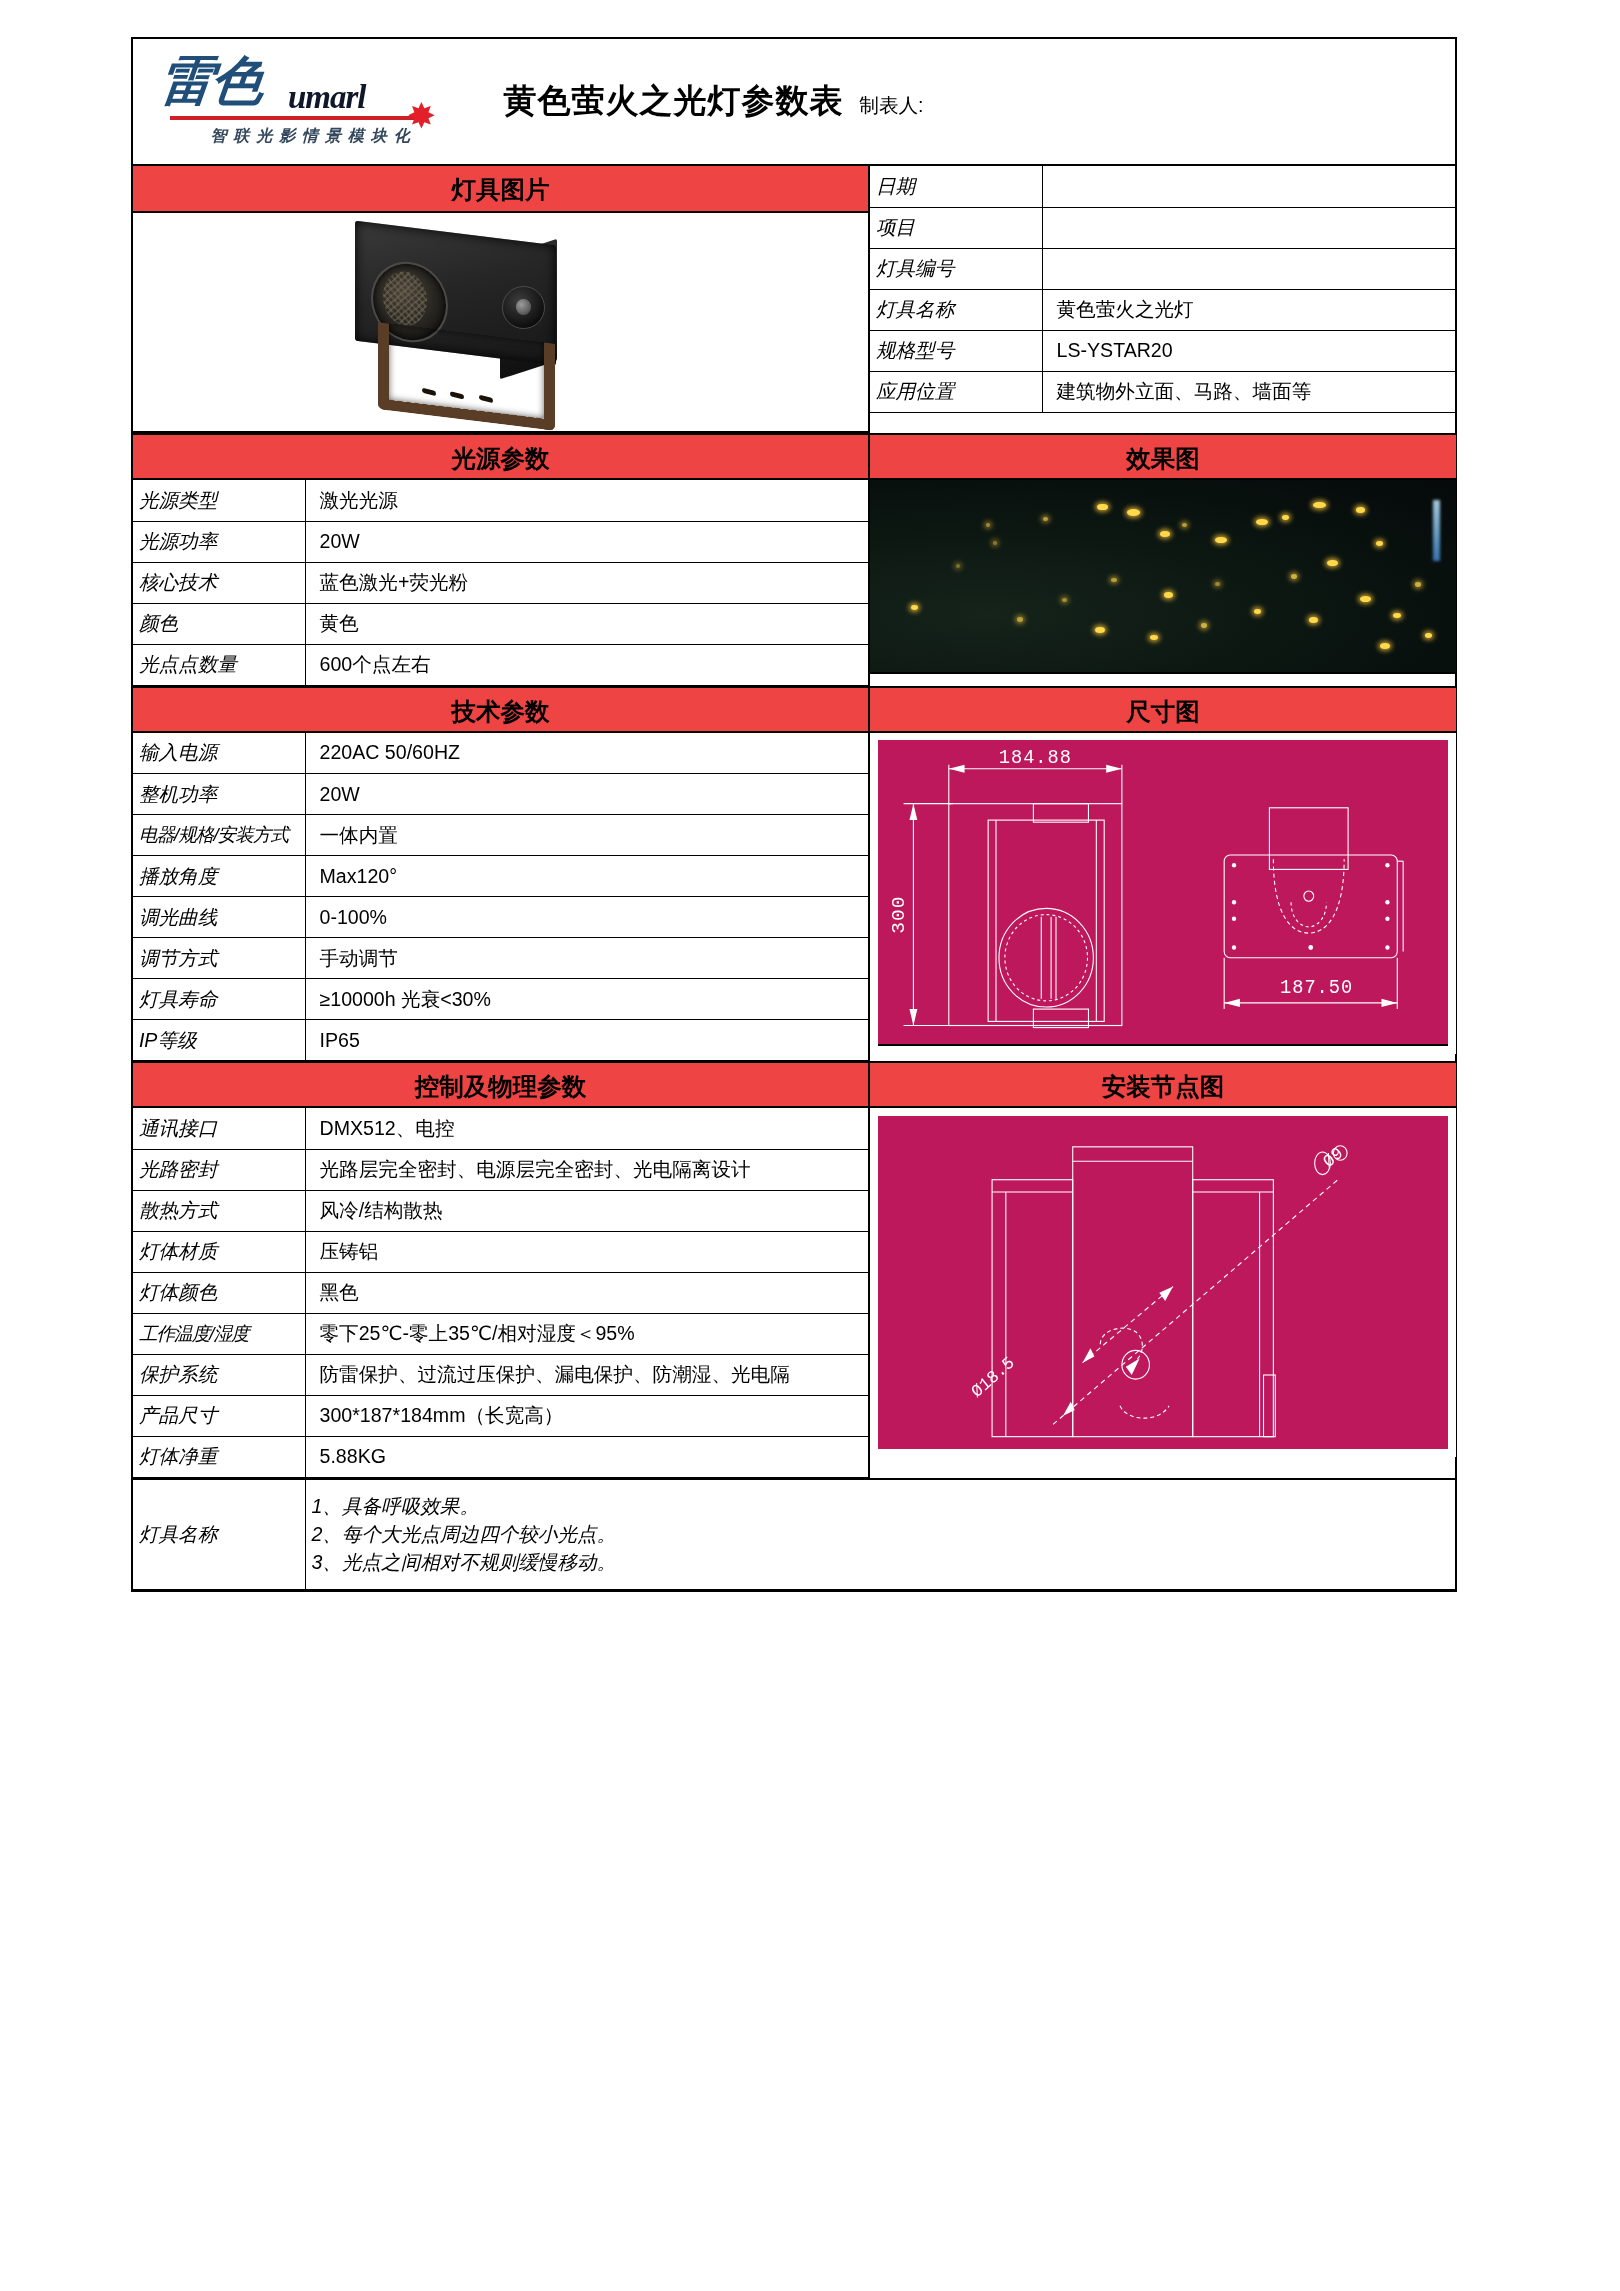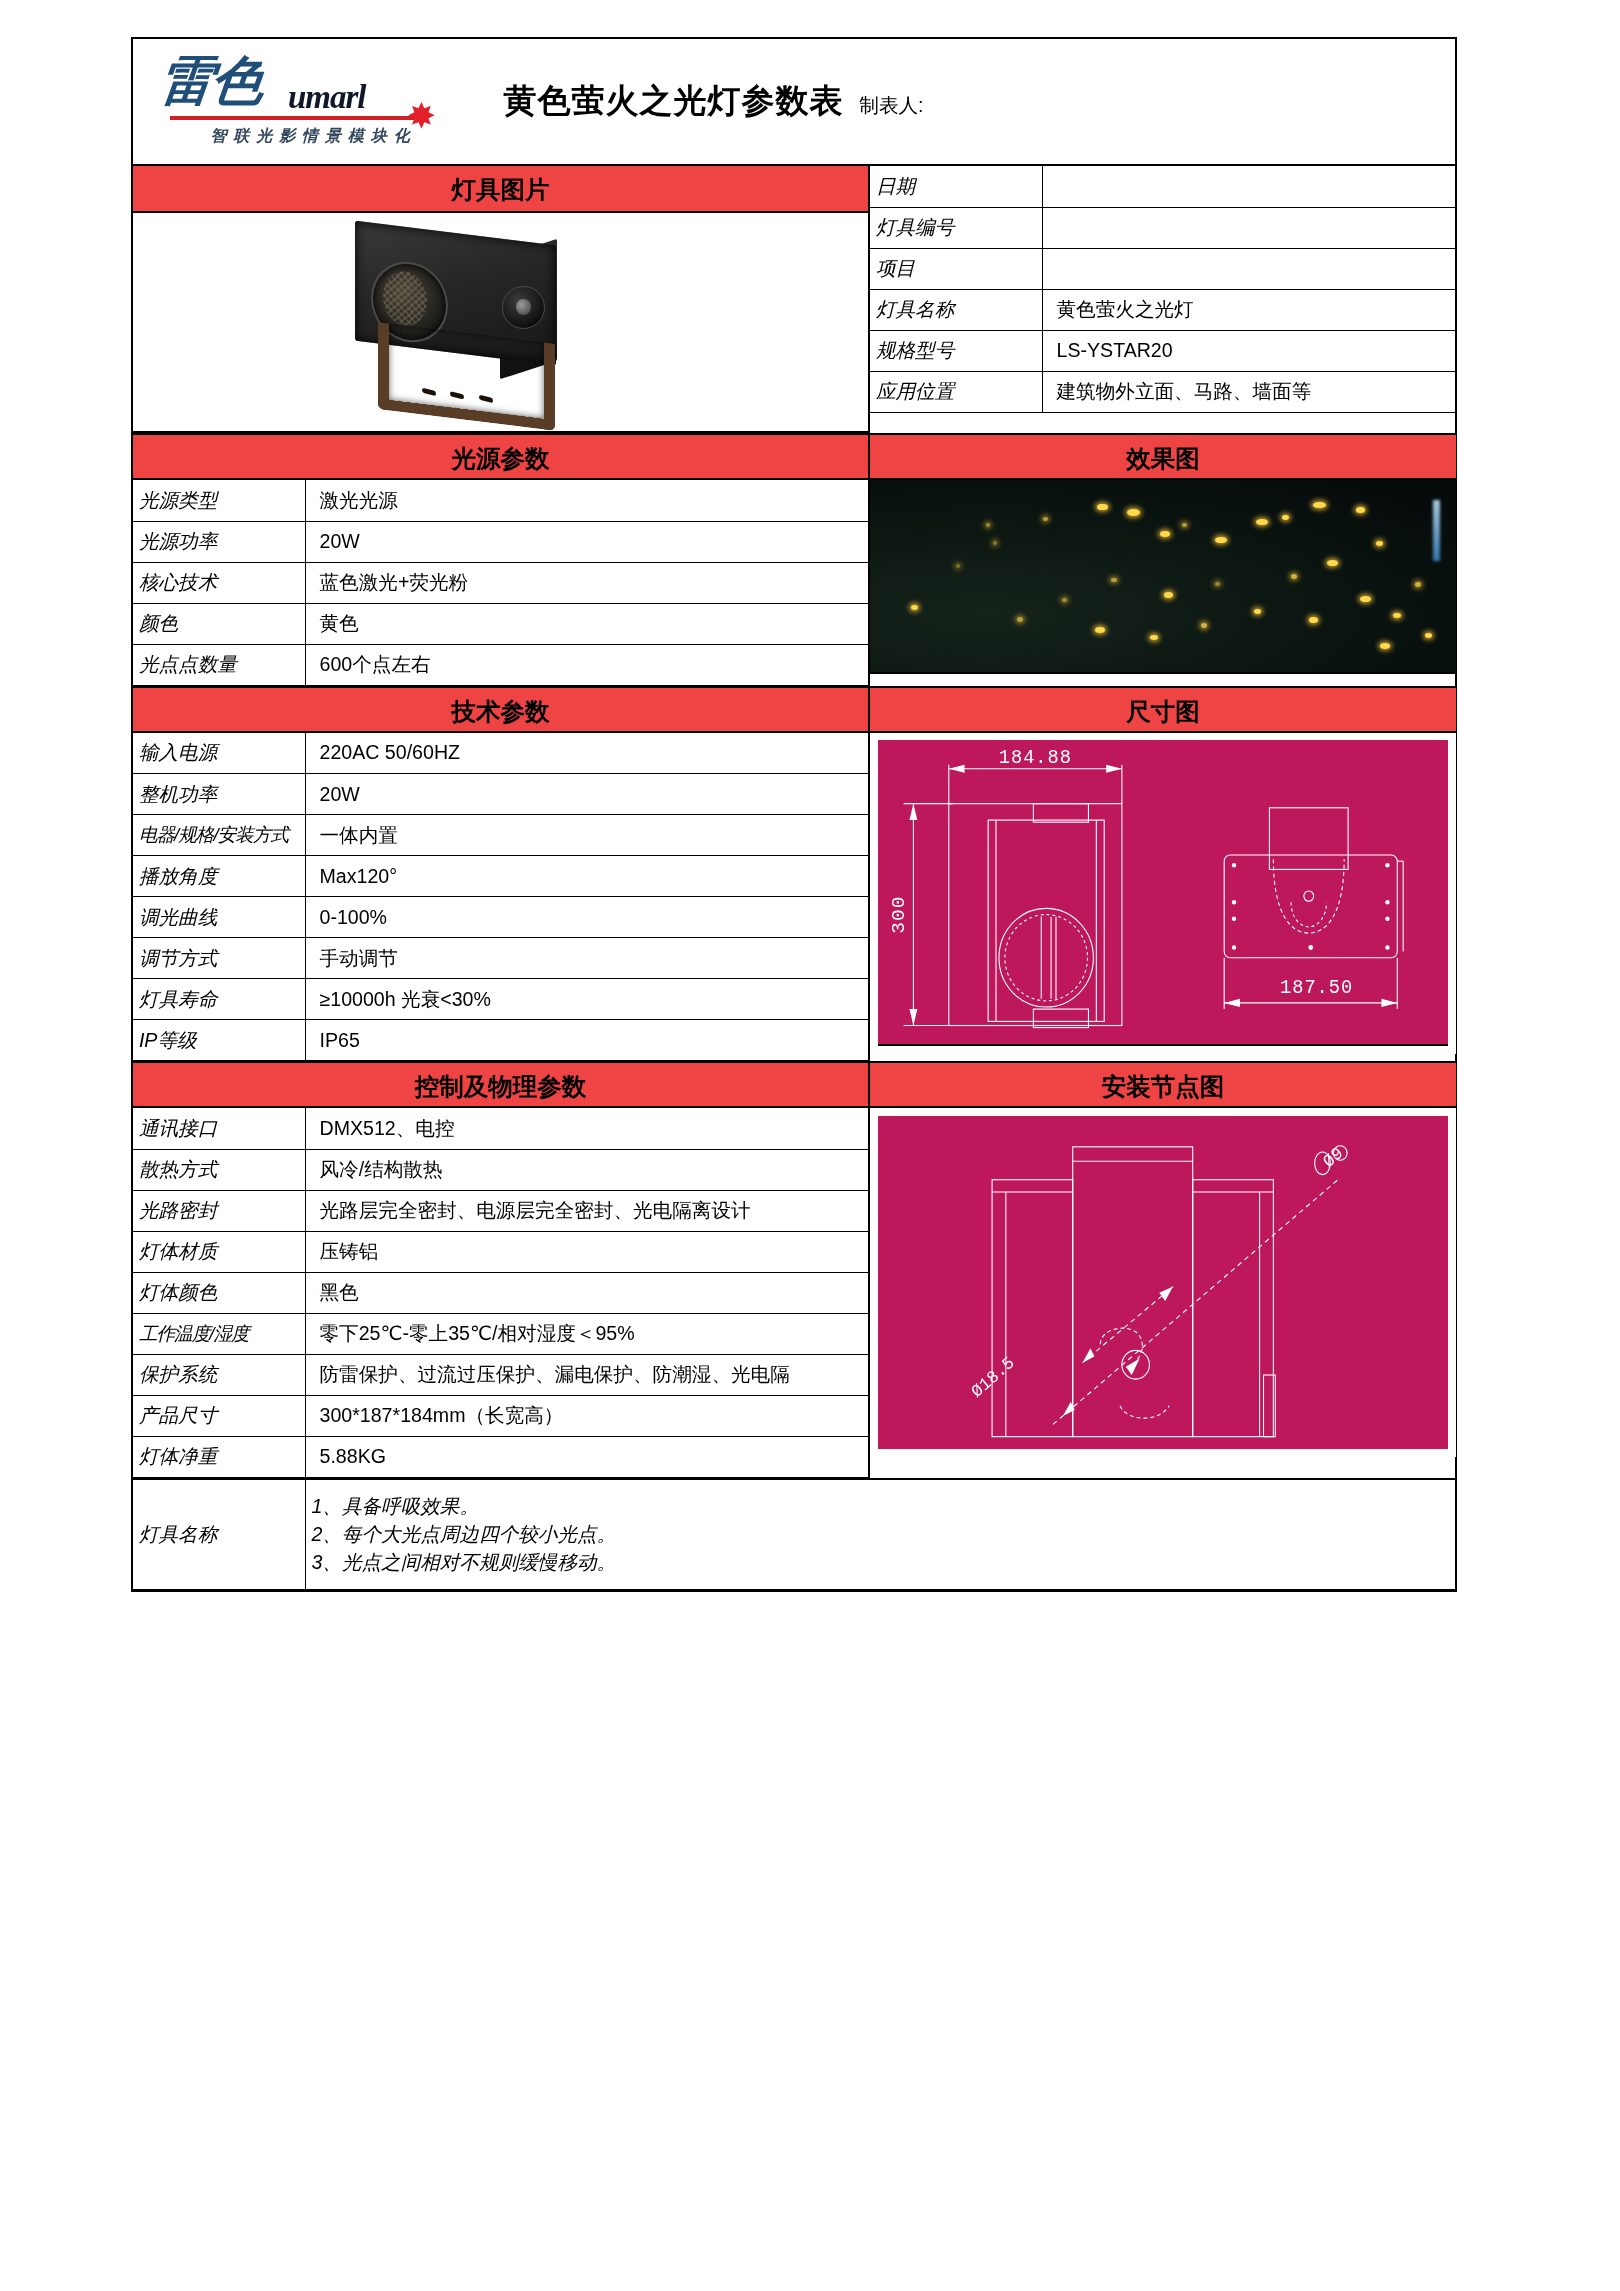--- a/index.html
+++ b/index.html
@@ -330,25 +330,25 @@
       </div>
 
       <div class="col-right">
         <table class="spec">
           <tbody>
               <tr>
             <td class="k">日期</td>
             <td class="v"></td>
           </tr>
           <tr>
+            <td class="k">项目</td>
+            <td class="v"></td>
+          </tr>
+          <tr>
             <td class="k">灯具编号</td>
-            <td class="v"></td>
-          </tr>
-          <tr>
-            <td class="k">项目</td>
             <td class="v"></td>
           </tr>
           <tr>
             <td class="k">灯具名称</td>
             <td class="v">黄色萤火之光灯</td>
           </tr>
           <tr>
             <td class="k">规格型号</td>
             <td class="v">LS-YSTAR20</td>
           </tr>
@@ -539,26 +539,26 @@
     <div class="body-grid">
       <div class="col-left">
         <div class="bandhead topline">控制及物理参数</div>
         <table class="spec">
           <tbody>
               <tr>
             <td class="k">通讯接口</td>
             <td class="v">DMX512、电控</td>
           </tr>
           <tr>
+            <td class="k">光路密封</td>
+            <td class="v">光路层完全密封、电源层完全密封、光电隔离设计</td>
+          </tr>
+          <tr>
             <td class="k">散热方式</td>
             <td class="v">风冷/结构散热</td>
-          </tr>
-          <tr>
-            <td class="k">光路密封</td>
-            <td class="v">光路层完全密封、电源层完全密封、光电隔离设计</td>
           </tr>
           <tr>
             <td class="k">灯体材质</td>
             <td class="v">压铸铝</td>
           </tr>
           <tr>
             <td class="k">灯体颜色</td>
             <td class="v">黑色</td>
           </tr>
           <tr>

